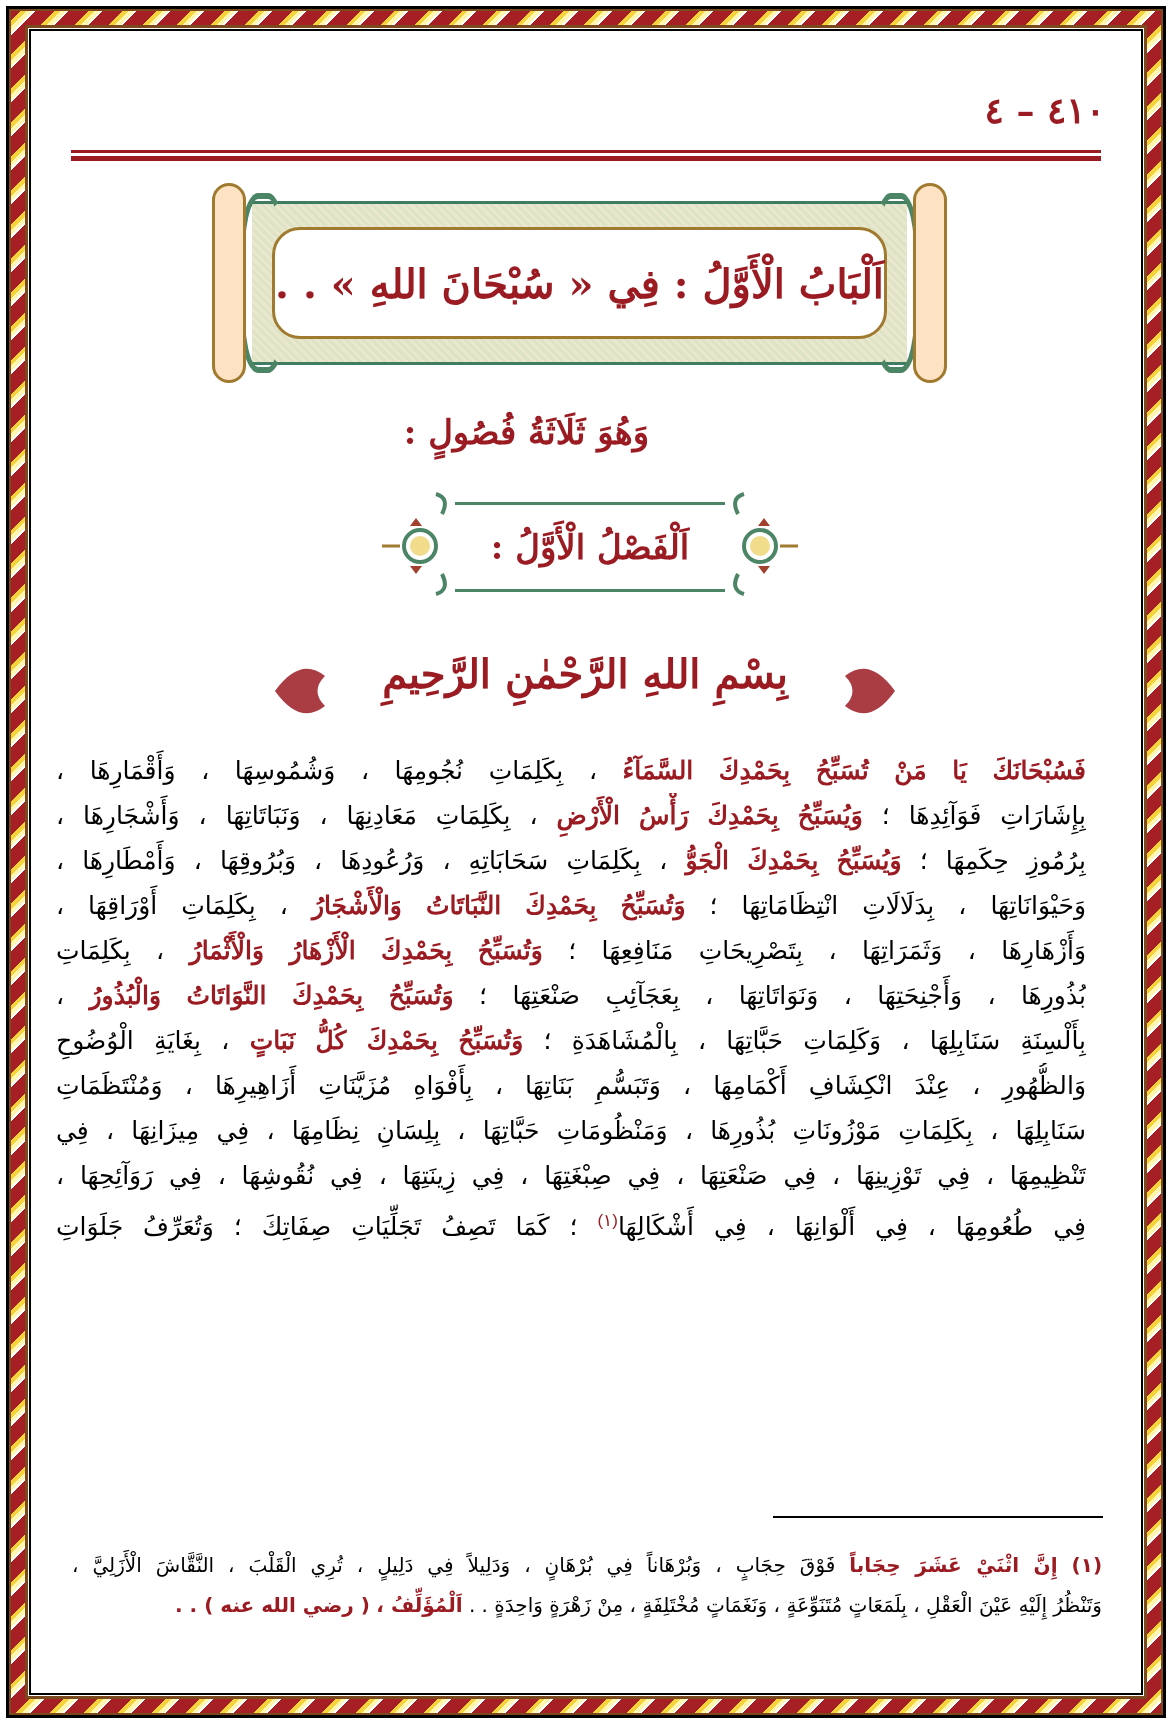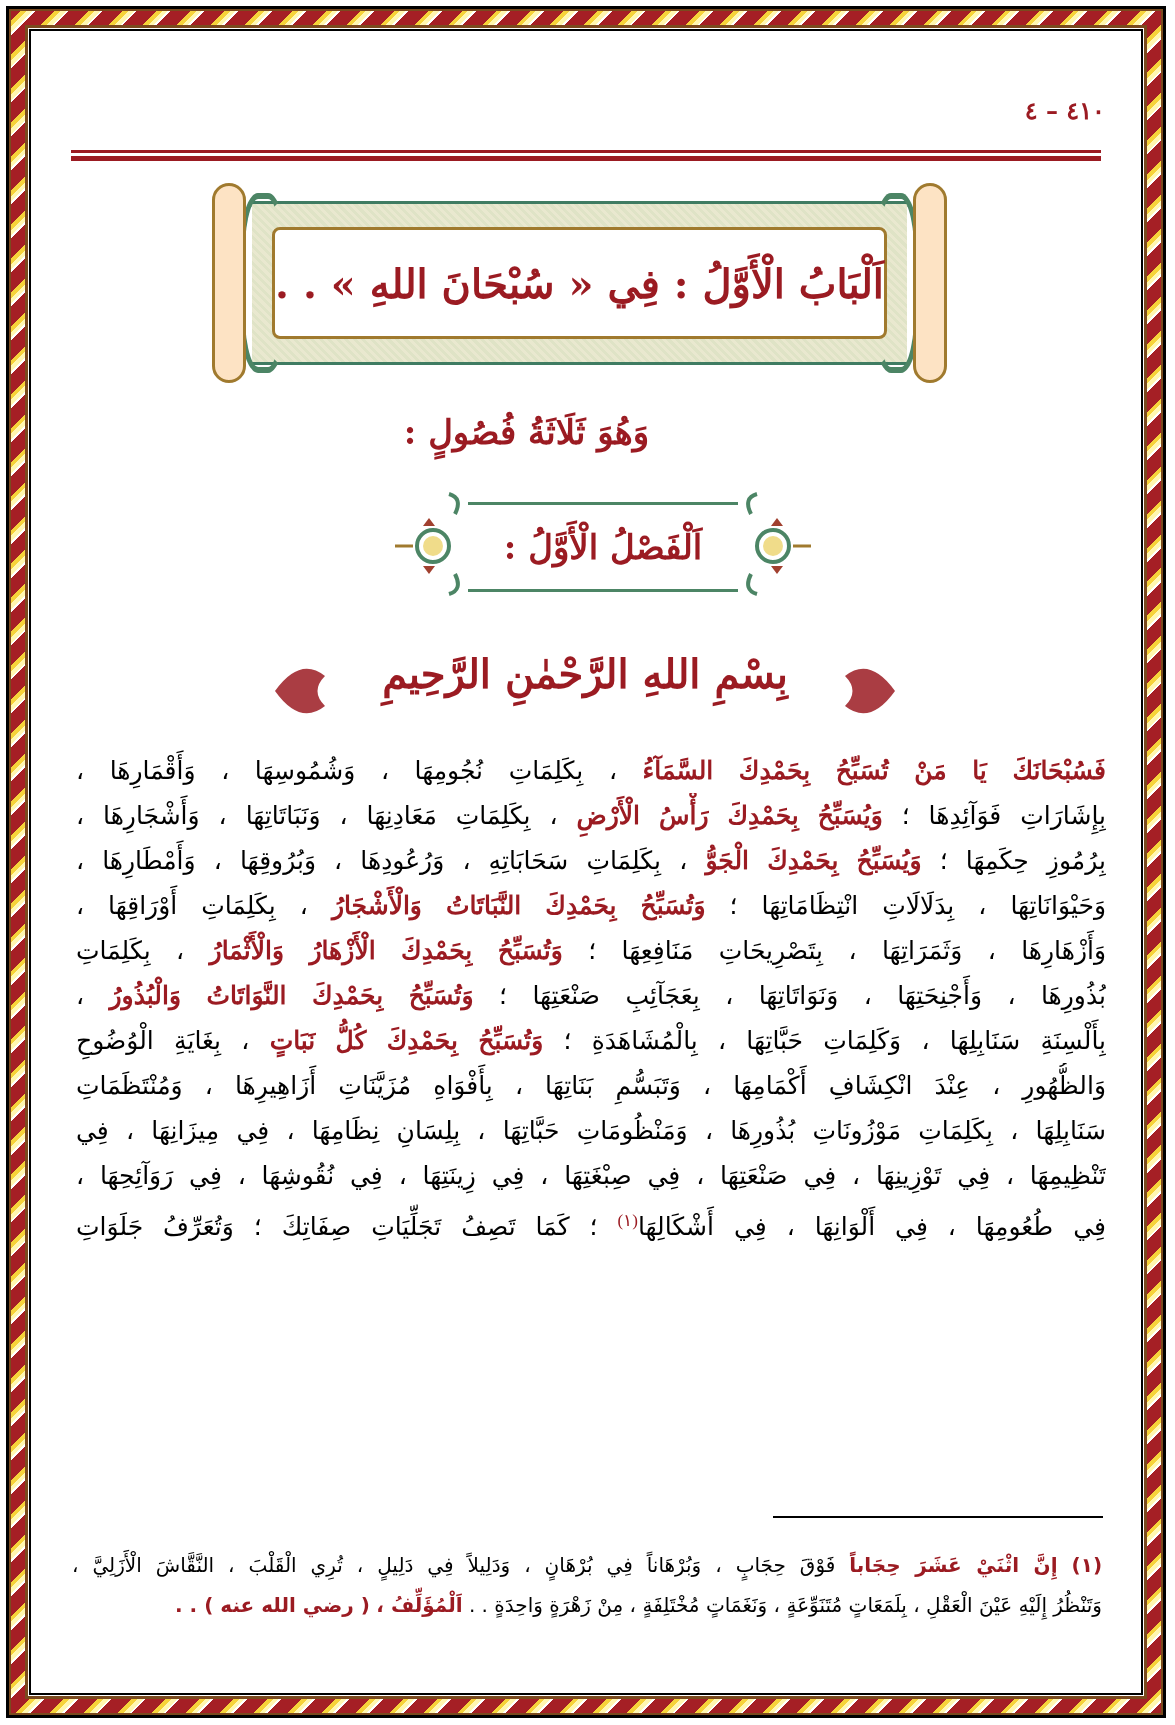--- a/index.html
+++ b/index.html
@@ -13,60 +13,60 @@
     border-image: repeating-linear-gradient(135deg, #a51f25 0 7px, #f6d33a 7px 11px, #fff7b0 11px 15px, #ffffff 15px 17px, #a51f25 17px 24px) 16;
   }
   .frame-braid::before { content: ""; position: absolute; inset: -18px; border: 2px solid #7a4a1e; }
   .frame-inner { position: absolute; left: 29px; top: 29px; width: 1114px; height: 1666px; box-sizing: border-box;
     border: 2px solid #000; outline: 3px solid #7a4a1e; outline-offset: 1px; }
 
   .page { position: absolute; left: 0; top: 0; width: 1175px; height: 1725px; direction: rtl; color: #000; }
 
   .running-head { position: absolute; top: 82px; left: 70px; width: 1035px; height: 56px; display: flex;
     justify-content: space-between; align-items: center; color: #9b1b22; }
-  .page-number { font-size: 24px; font-weight: bold; direction: rtl; }
+  .page-number { font-size: 36px; font-weight: bold; direction: rtl; }
   .chapter-title { font-size: 31px; font-weight: bold; padding-left: 200px; }
   .rule-double { position: absolute; top: 150px; left: 71px; width: 1030px; height: 11px; box-sizing: border-box;
     border-top: 3px solid #9b1b22; border-bottom: 5px solid #9b1b22; }
 
   
   .cartouche { position: absolute; top: 183px; left: 212px; width: 735px; height: 200px; }
   .cartouche .band { position: absolute; left: 40px; right: 40px; top: 18px; bottom: 18px;
     background: repeating-linear-gradient(45deg,#e9e8cf 0 3px,#dfe3c6 3px 6px);
     border-top: 3px solid #3f7c62; border-bottom: 3px solid #3f7c62; }
   .cartouche .inner { position: absolute; left: 60px; right: 60px; top: 44px; bottom: 44px; background: #fff;
-    border: 3px solid #a07a2e; border-radius: 8px; display:flex; align-items:center; justify-content:center; }
+    border: 3px solid #a07a2e; border-radius: 28px; display:flex; align-items:center; justify-content:center; }
   .cartouche .scroll { position: absolute; top: 0; width: 34px; height: 200px; border-radius: 18px;
     background: #fde3c4; border: 3px solid #a07a2e; box-sizing: border-box; }
   .cartouche .scroll.l { left: 0; } .cartouche .scroll.r { right: 0; }
   .cartouche .leaf { position: absolute; top: 10px; width: 50px; height: 180px; border-radius: 40%;
     border: 6px solid #4c8565; box-sizing: border-box; }
   .cartouche .leaf.l { left: 26px; border-right-color: transparent; }
   .cartouche .leaf.r { right: 26px; border-left-color: transparent; }
   .section-heading { font-size: 40px; font-weight: bold; color: #9b1b22; }
 
   .subtitle { position: absolute; top: 412px; left: 0; width: 1053px; text-align: center; font-size: 34px; font-weight: bold; color: #9b1b22; }
 
   
-  .chapter-box { position: absolute; top: 490px; left: 393px; width: 420px; height: 108px; text-align: center; }
+  .chapter-box { position: absolute; top: 490px; left: 380px; width: 420px; height: 108px; text-align: center; }
   .chapter-box .box { position: absolute; left: 75px; right: 75px; top: 12px; bottom: 6px;
     border-top: 3px solid #4c8565; border-bottom: 3px solid #4c8565;
     display:flex; align-items:center; justify-content:center; }
   .chapter-box .orn { position: absolute; top: 0; width: 70px; height: 108px; }
   .chapter-box .orn.l { left: 0; } .chapter-box .orn.r { right: 0; }
   .chapter-heading { font-size: 34px; font-weight: bold; color: #9b1b22; }
 
   
   .basmala { position: absolute; top: 650px; left: 270px; width: 630px; height: 80px; display:flex; align-items:flex-start; justify-content:center; }
   .basmala-text { font-size: 40px; font-weight: bold; color: #9b1b22; }
   .basmala .orn { position: absolute; top: 6px; width: 60px; height: 70px; }
   .basmala .orn.l { left: 0; } .basmala .orn.r { right: 0; }
 
   
-  .body-text { position: absolute; top: 748px; left: 76px; width: 1030px; font-family: Liberation Serif, serif;
+  .body-text { position: absolute; top: 748px; left: 56px; width: 1030px; font-family: Liberation Sans, sans-serif;
     font-size: 25px; line-height: 45px; text-align: justify; text-align-last: right; }
   .body-text .line { display: block; height: 45px; white-space: nowrap; overflow: hidden; text-align: justify; text-align-last: justify; }
   .hl { color: #9b1b22; font-weight: bold; }
   .fnref { color: #9b1b22; font-size: 17px; vertical-align: super; }
 
   .fn-rule { position: absolute; top: 1516px; right: 72px; width: 330px; height: 0; border-top: 2px solid #000; }
   .footnote { position: absolute; top: 1545px; left: 72px; width: 1030px; font-family: "DejaVu Sans", sans-serif;
     font-size: 20px; line-height: 40px; }
   .footnote .line { display:block; white-space: nowrap; overflow: hidden; text-align: justify; text-align-last: justify; }
   .footnote .line.last { text-align-last: right; }

